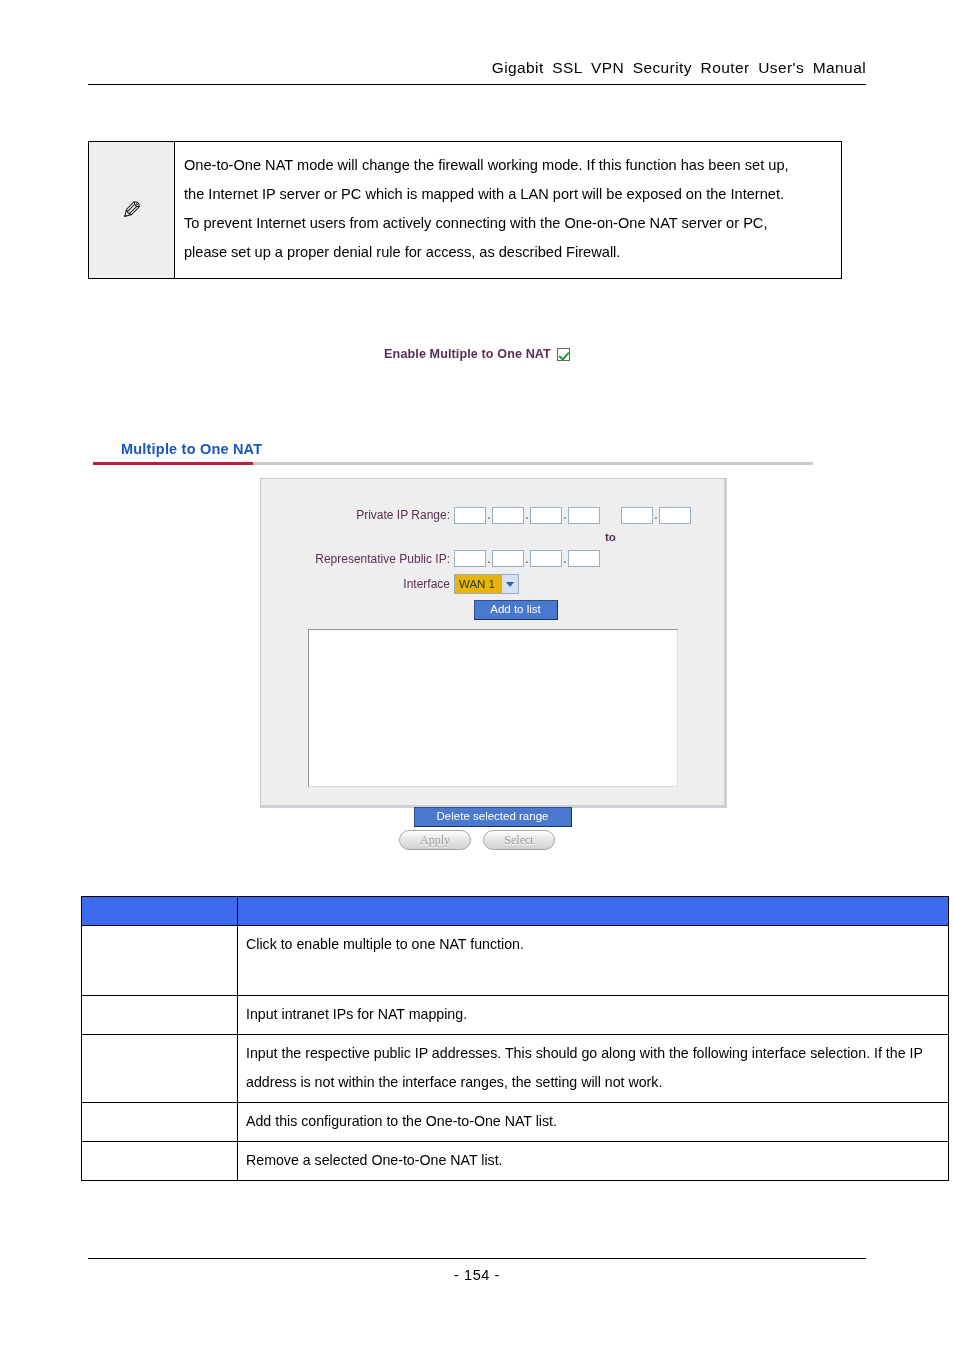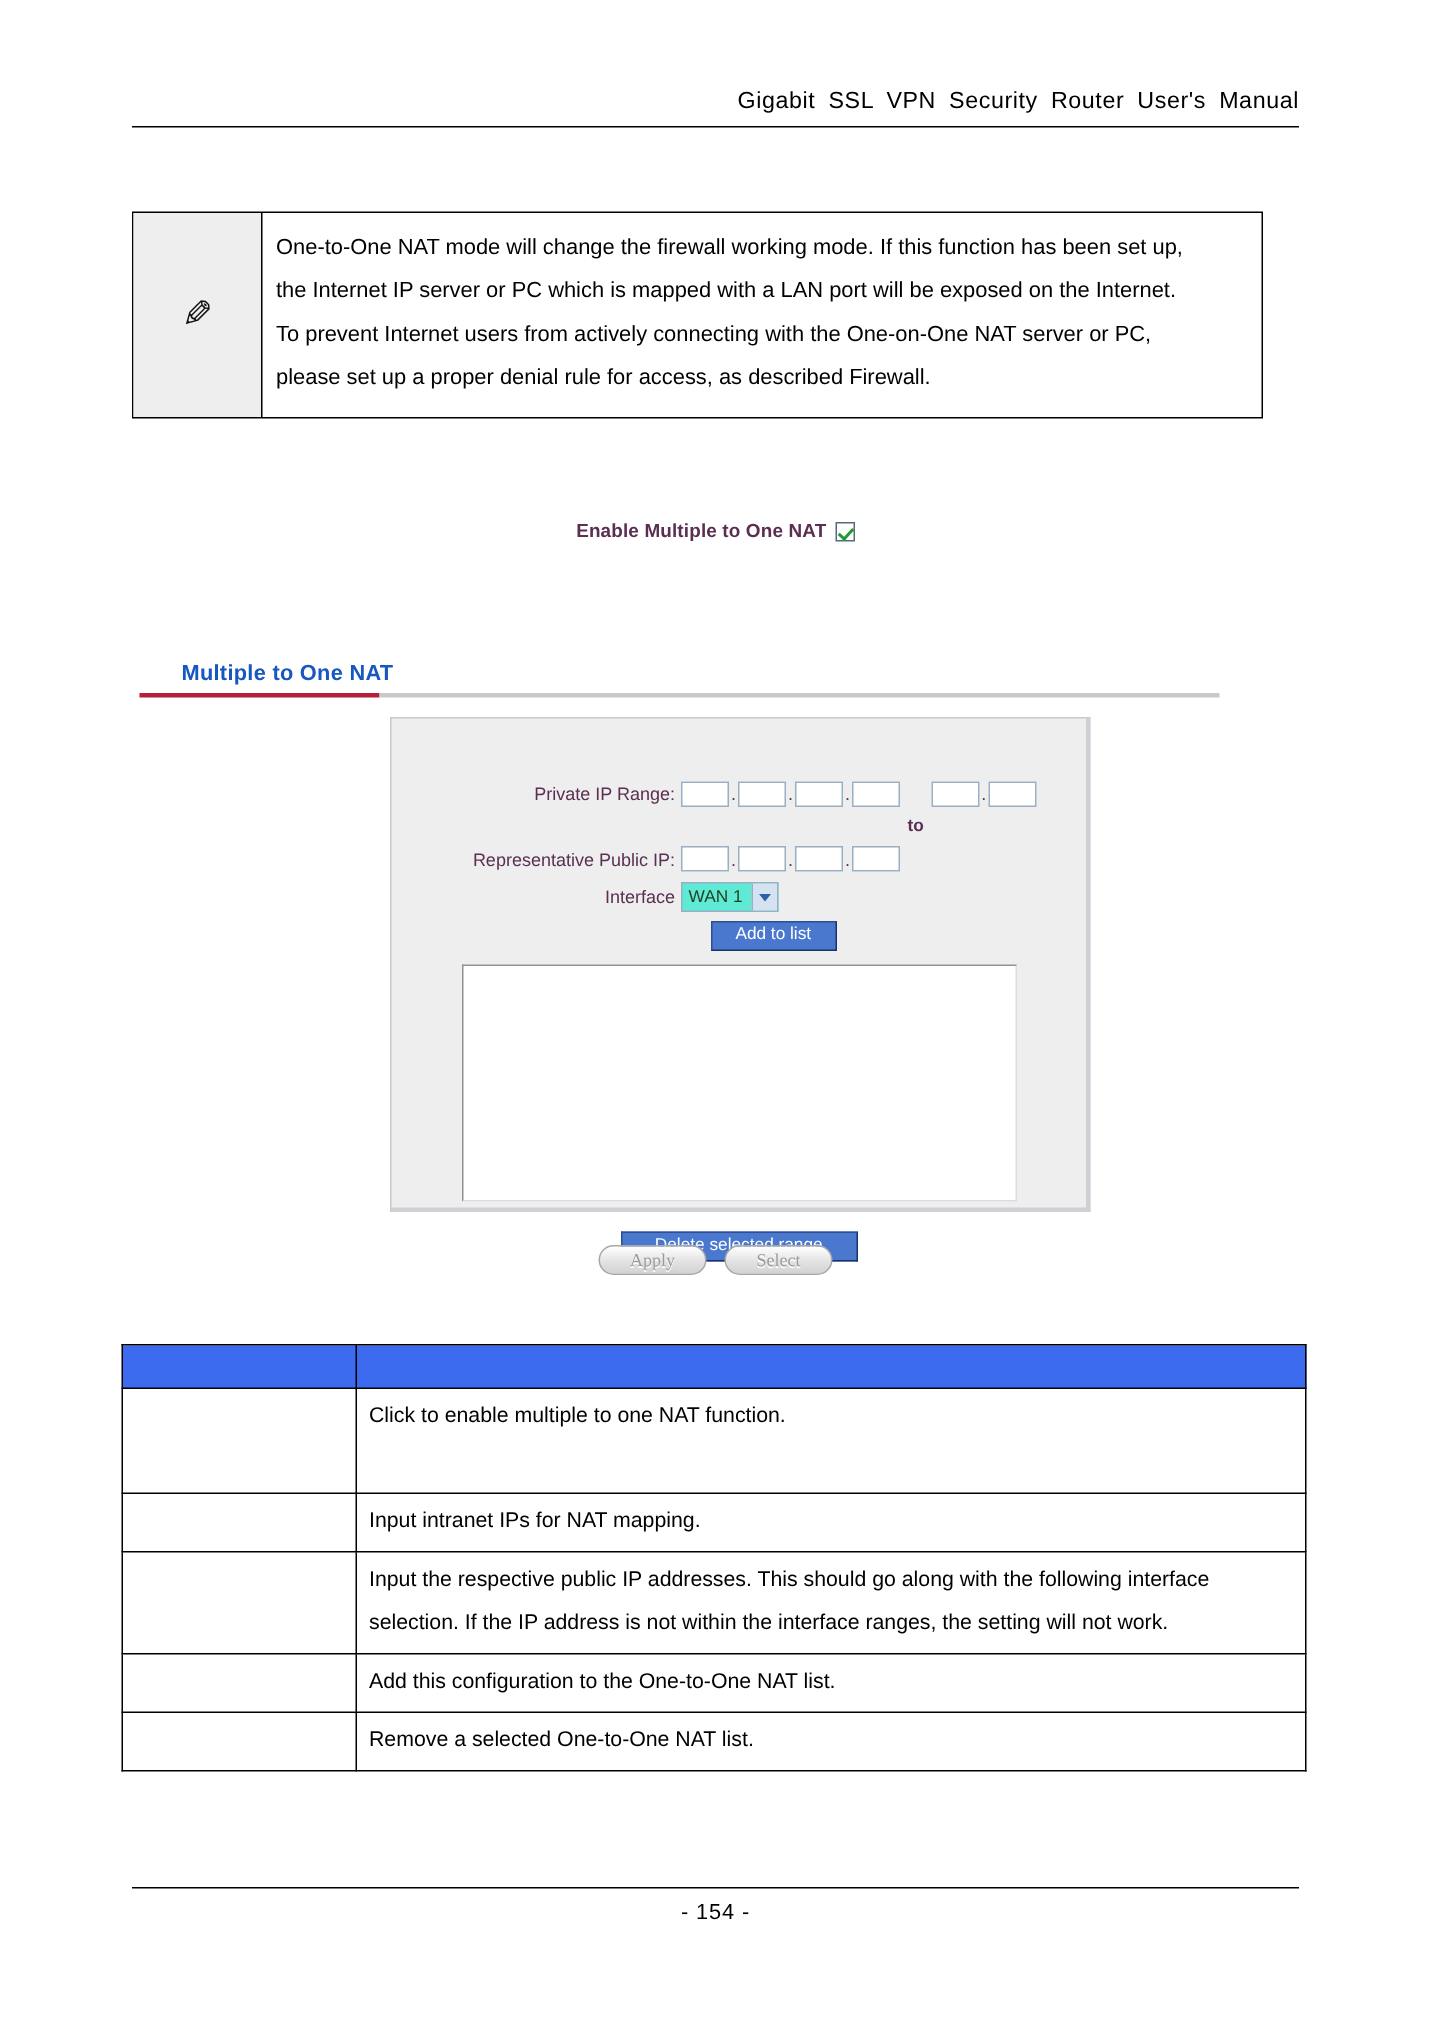--- a/index.html
+++ b/index.html
@@ -153,21 +153,21 @@
     left: 260px;
     top: 478px;
     width: 467px;
     height: 330px;
     background: #eeeeee;
     border-top: 1px solid #c8c8c8;
     border-left: 1px solid #c8c8c8;
     border-right: 3px solid #cfcfd6;
     border-bottom: 3px solid #cfcfd6;
     box-sizing: border-box;
-    padding-top: 22px;
+    padding-top: 8px;
   }
 
   .field-row {
     display: flex;
     align-items: center;
     justify-content: flex-start;
     margin-bottom: 7px;
     padding-left: 18px;
   }
   .field-label {
@@ -210,21 +210,21 @@
 
   .iface-row {
     display: flex;
     align-items: center;
     padding-left: 18px;
     margin-top: 2px;
     margin-bottom: 6px;
   }
   .iface-select {
     height: 20px;
-    background: #5eead4;
+    background: #eab308;
     border: 1px solid #9aaec4;
     box-sizing: border-box;
     display: flex;
     align-items: center;
     padding: 0 0 0 4px;
     min-width: 62px;
   }
   .iface-select .iface-value {
     font-size: 11.5px;
     color: #1f3d1f;
@@ -320,21 +320,21 @@
     cursor: default;
     padding: 0 10px;
     box-sizing: border-box;
   }
 
   
   .desc-table {
     position: absolute;
     left: 81px;
     top: 896px;
-    width: 790px;
+    width: 868px;
     border-collapse: collapse;
     table-layout: fixed;
     border: 1.7px solid #000;
   }
   .desc-table td, .desc-table th {
     border: 1.3px solid #000;
     vertical-align: top;
     padding: 0;
   }
   .desc-table .col-term { width: 155px; }

